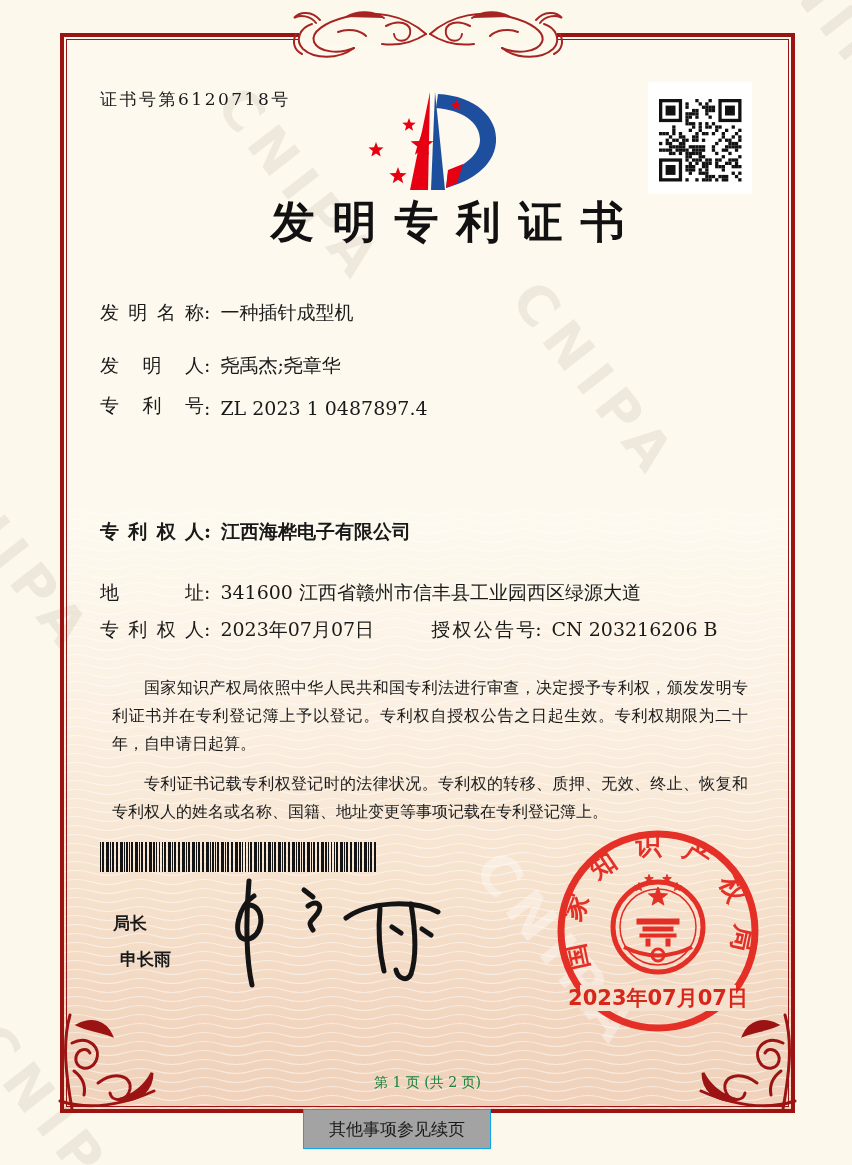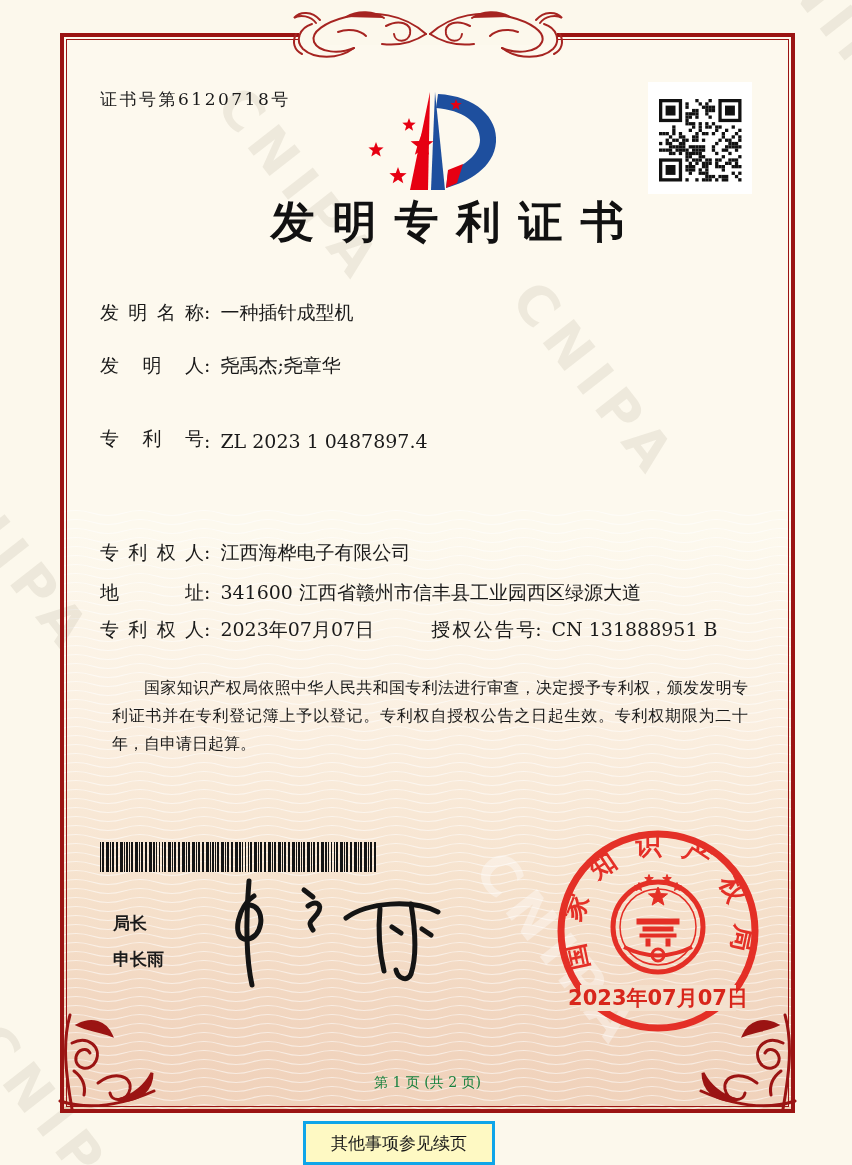--- a/index.html
+++ b/index.html
@@ -43,22 +43,22 @@
 
   .body-text{left:100px;top:662px;width:660px;font-size:16px;line-height:28px;color:#1a1a1a;text-align:justify;}
   .body-text p{margin:12px;text-indent:2em;font-family:"DejaVu Serif","Liberation Serif",serif;}
 
   .barcode{left:100px;top:842px;}
   .signer{left:113px;font-size:17px;font-weight:600;color:#1a1a1a;font-family:Liberation Serif, serif;}
   .signature{left:196px;top:878px;}
   .seal{left:552px;top:827px;}
 
   .page-num{left:60px;top:1074px;width:735px;text-align:center;font-size:14px;color:#15803d;}
-  .note-box{left:303px;top:1109px;width:186px;height:38px;background:#fef9c3;border:3px solid #0ea5e9;
-            display:flex;align-items:center;justify-content:center;font-size:17px;color:#1a1a1a;z-index:6;margin-top:12px;}
+  .note-box{left:303px;top:1109px;width:186px;height:38px;background:#a3a3a3;border:1px solid #0ea5e9;
+            display:flex;align-items:center;justify-content:center;font-size:17px;color:#1a1a1a;z-index:6;}
 </style>
 </head>
 <body>
 
 <div class="page">
 
   <div class="frame-fill">
     <svg id="waves-svg" width="735" height="1080">
         <path d="M0,480 Q16,475 32,480 T64,480 T96,480 T128,480 T160,480 T192,480 T224,480 T256,480 T288,480 T320,480 T352,480 T384,480 T416,480 T448,480 T480,480 T512,480 T544,480 T576,480 T608,480 T640,480 T672,480 T704,480 T736,480 T768,480" fill="none" stroke="rgba(255,255,255,0.55)" stroke-width="1.2"></path>
         <path d="M0,489 Q16,484 32,489 T64,489 T96,489 T128,489 T160,489 T192,489 T224,489 T256,489 T288,489 T320,489 T352,489 T384,489 T416,489 T448,489 T480,489 T512,489 T544,489 T576,489 T608,489 T640,489 T672,489 T704,489 T736,489 T768,489" fill="none" stroke="rgba(255,255,255,0.55)" stroke-width="1.2"></path>
@@ -406,35 +406,36 @@
     </div>
 
     <div class="abs title">发明专利证书</div>
 
     <div class="abs field-row" style="top:300px;">
       <span class="field-label">发明名称</span><span class="colon">:</span><span>一种插针成型机</span>
     </div>
     <div class="abs field-row" style="top:353px;">
       <span class="field-label">发明人</span><span class="colon">:</span><span>尧禹杰;尧章华</span>
     </div>
-    <div class="abs field-row" style="top:426px;">
+    <div class="abs field-row" style="top:393px;">
       <span class="field-label">专利号</span><span class="colon">:</span><span>ZL 2023 1 0487897.4</span>
     </div>
-    <div class="abs field-row" style="top:540px;">
+    <div class="abs field-row" style="top:519px;font-weight:bold;">
       <span class="field-label">专利权人</span><span class="colon">:</span><span>江西海桦电子有限公司</span>
     </div>
     <div class="abs field-row" style="top:580px;">
       <span class="field-label">地址</span><span class="colon">:</span><span>341600 江西省赣州市信丰县工业园西区绿源大道</span>
     </div>
     <div class="abs field-row" style="top:617px;">
-      <span class="field-label">专利权人</span><span class="colon">:</span><span>2023年07月07日</span><span class="grant2 field-label">授权公告号</span><span class="colon">:</span><span>CN 131888951 B</span>
+      <span class="field-label">专利权人</span><span class="colon">:</span><span>2023年07月07日</span><span class="grant2 field-label">授权公告号</span><span class="colon">:</span><span>CN 203216206 B</span>
     </div>
 
     <div class="abs body-text">
       <p>国家知识产权局依照中华人民共和国专利法进行审查，决定授予专利权，颁发发明专利证书并在专利登记簿上予以登记。专利权自授权公告之日起生效。专利权期限为二十年，自申请日起算。</p>
+      <p>专利证书记载专利权登记时的法律状况。专利权的转移、质押、无效、终止、恢复和专利权人的姓名或名称、国籍、地址变更等事项记载在专利登记簿上。</p>
     </div>
 
     <svg class="abs barcode" id="barcode-svg" width="280" height="30">
         <rect x="0" y="0" width="1" height="30" fill="#141414"></rect>
         <rect x="2" y="0" width="2" height="30" fill="#141414"></rect>
         <rect x="6" y="0" width="3" height="30" fill="#141414"></rect>
         <rect x="10" y="0" width="1" height="30" fill="#141414"></rect>
         <rect x="12" y="0" width="2" height="30" fill="#141414"></rect>
         <rect x="16" y="0" width="2" height="30" fill="#141414"></rect>
         <rect x="20" y="0" width="3" height="30" fill="#141414"></rect>
@@ -511,21 +512,21 @@
         <rect x="254" y="0" width="3" height="30" fill="#141414"></rect>
         <rect x="258" y="0" width="1" height="30" fill="#141414"></rect>
         <rect x="260" y="0" width="2" height="30" fill="#141414"></rect>
         <rect x="264" y="0" width="3" height="30" fill="#141414"></rect>
         <rect x="268" y="0" width="1" height="30" fill="#141414"></rect>
         <rect x="270" y="0" width="2" height="30" fill="#141414"></rect>
         <rect x="274" y="0" width="2" height="30" fill="#141414"></rect>
       </svg>
 
     <div class="abs signer" style="top:912px;">局长</div>
-    <div class="abs signer" style="top:948px;">申长雨</div>
+    <div class="abs signer" style="top:948px;margin-left:7px;">申长雨</div>
 
     <svg class="abs signature" width="260" height="110" viewBox="0 0 260 110">
       <g stroke="#141414" stroke-width="5" fill="none" stroke-linecap="round" stroke-linejoin="round">
         <path d="M58,18 C42,28 36,58 48,61 C66,64 72,30 54,27"></path>
         <path d="M53,3 C50,40 50,80 56,107"></path>
         <path d="M112,28 C120,22 128,26 121,36 C115,44 111,43 117,52"></path>
         <path d="M108,12 L117,19"></path>
         <path d="M150,40 C172,24 216,21 242,34"></path>
         <path d="M184,31 C182,52 183,72 188,93"></path>
         <path d="M215,26 C219,50 221,78 215,96 C212,104 202,101 200,92"></path>

